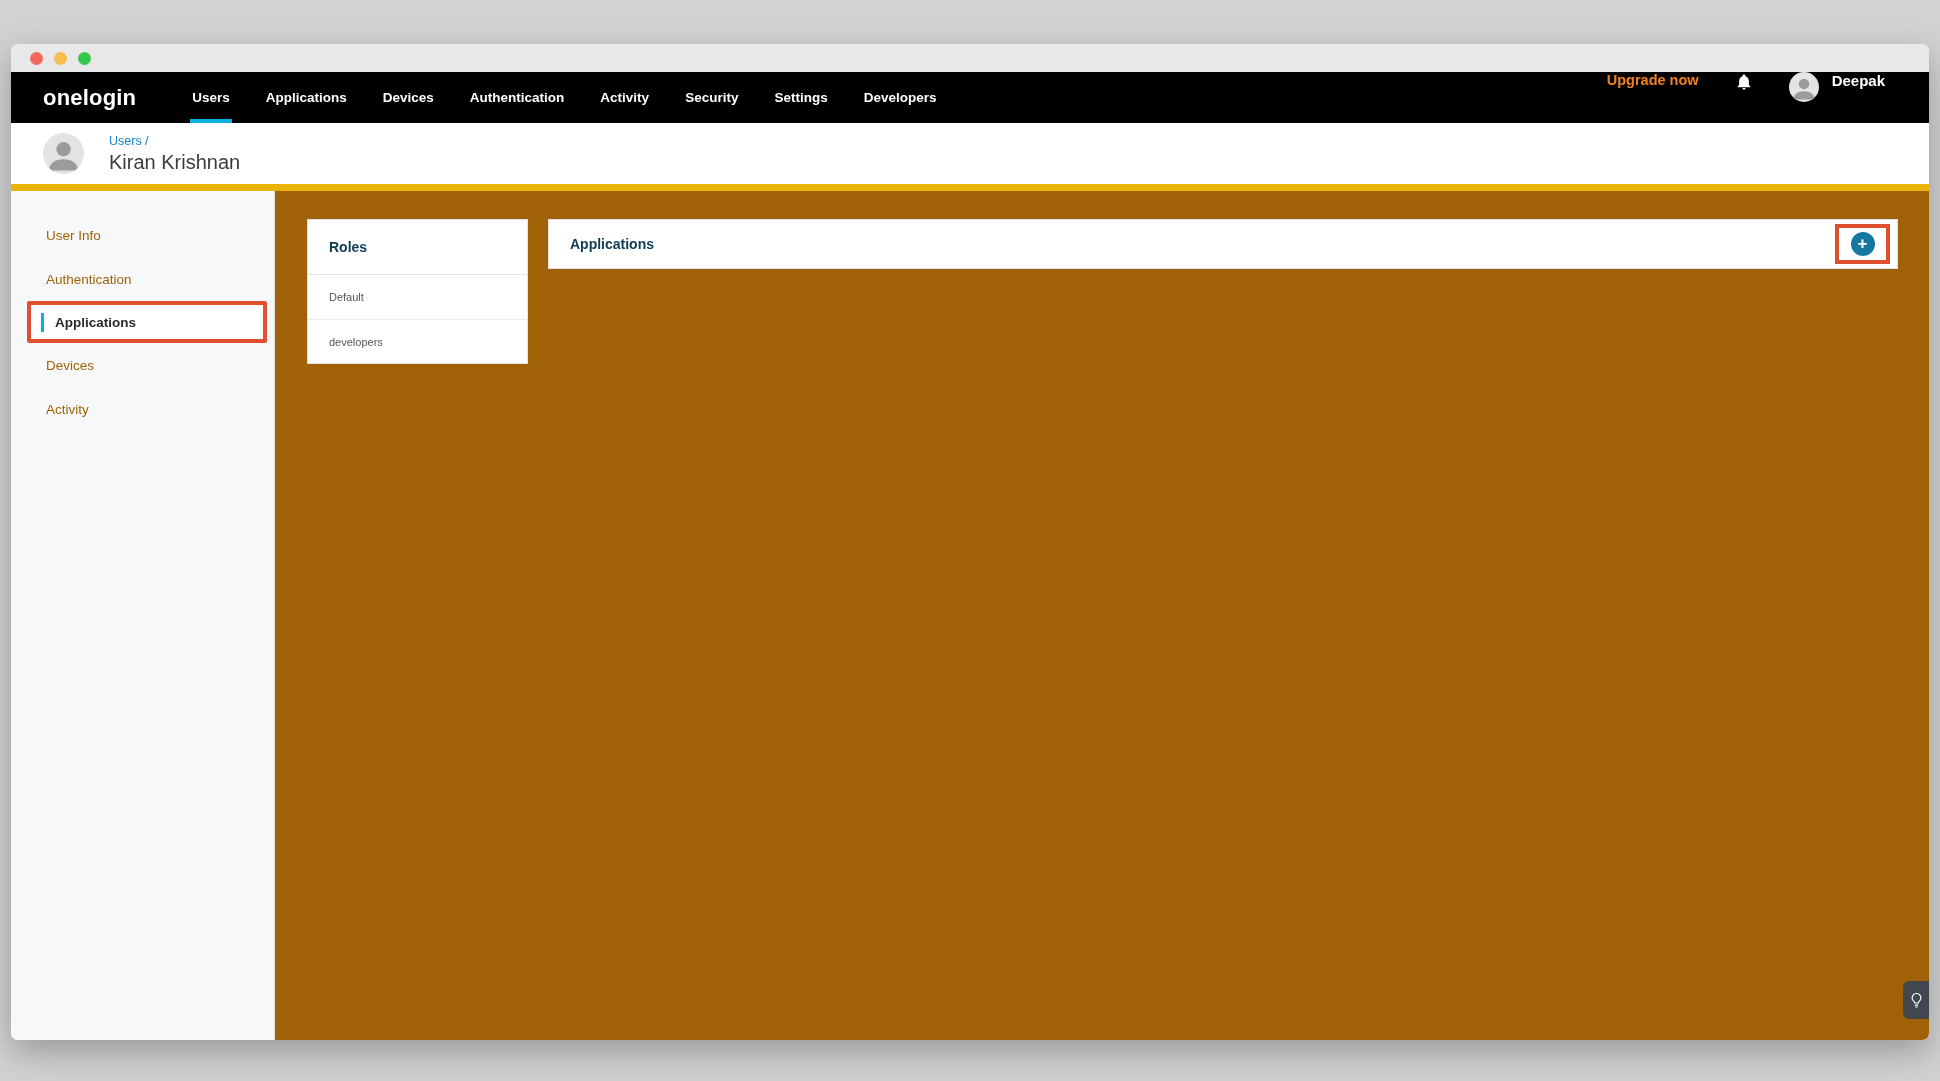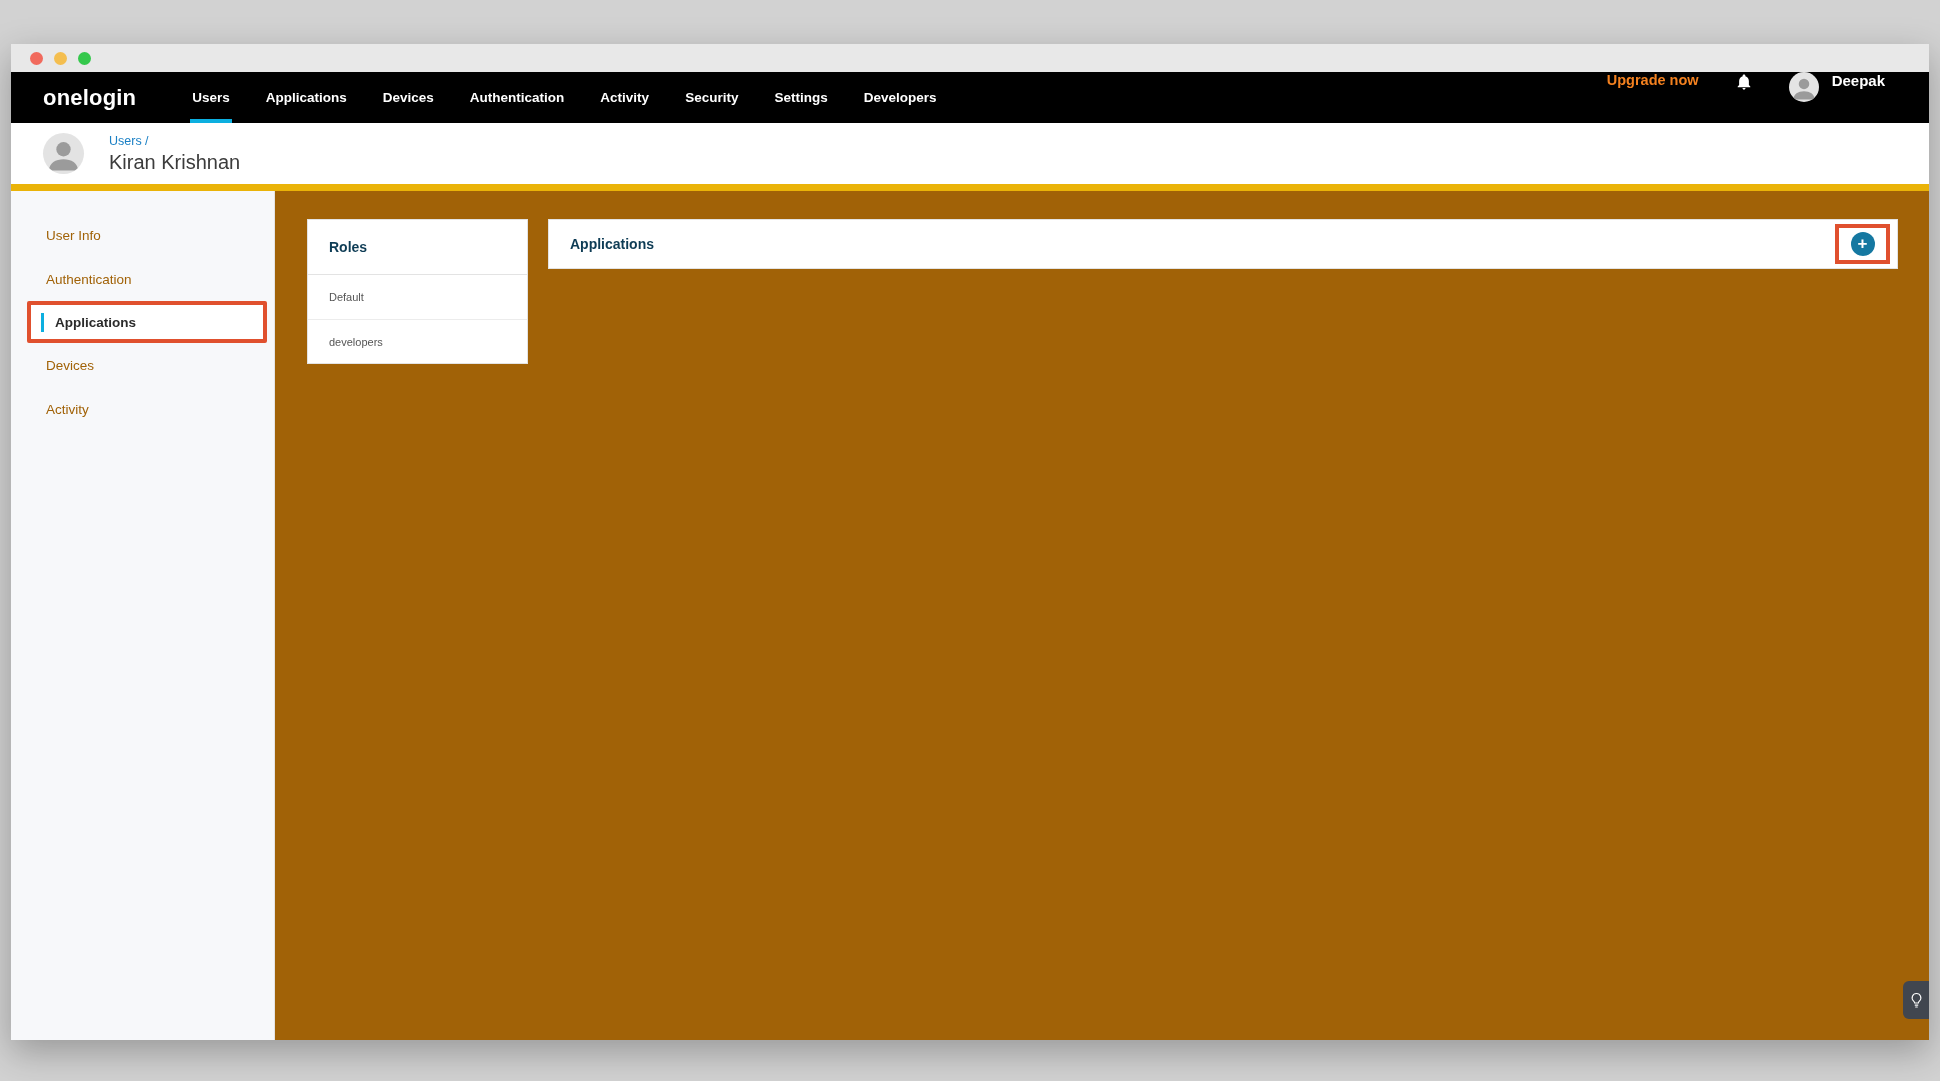--- a/index.html
+++ b/index.html
@@ -1,20 +1,20 @@
 <!DOCTYPE html>
 <html><head>
 <meta charset="utf-8">
 <style>
   * { margin:0; padding:0; box-sizing:border-box; }
   html,body { width:1940px; height:1081px; background:#D2D2D2; font-family:"Liberation Sans", sans-serif; overflow:hidden; }
 
   .window {
     position:absolute; left:11px; top:44px; width:1918px; height:996px;
-    border-radius:0; overflow:hidden; background:#fff;
+    border-radius:7px; overflow:hidden; background:#fff;
     box-shadow:0 12px 34px rgba(0,0,0,.28);
     display:flex; flex-direction:column;
   }
 
   
   .titlebar { height:28px; background:#E8E8E8; display:flex; align-items:center; padding-left:19px; gap:11px; flex:none; }
   .light { width:13px; height:13px; border-radius:50%; }
   .light.red { background:#F16A5D; }
   .light.yellow { background:#F4BE4F; }
   .light.green { background:#35C84C; }

